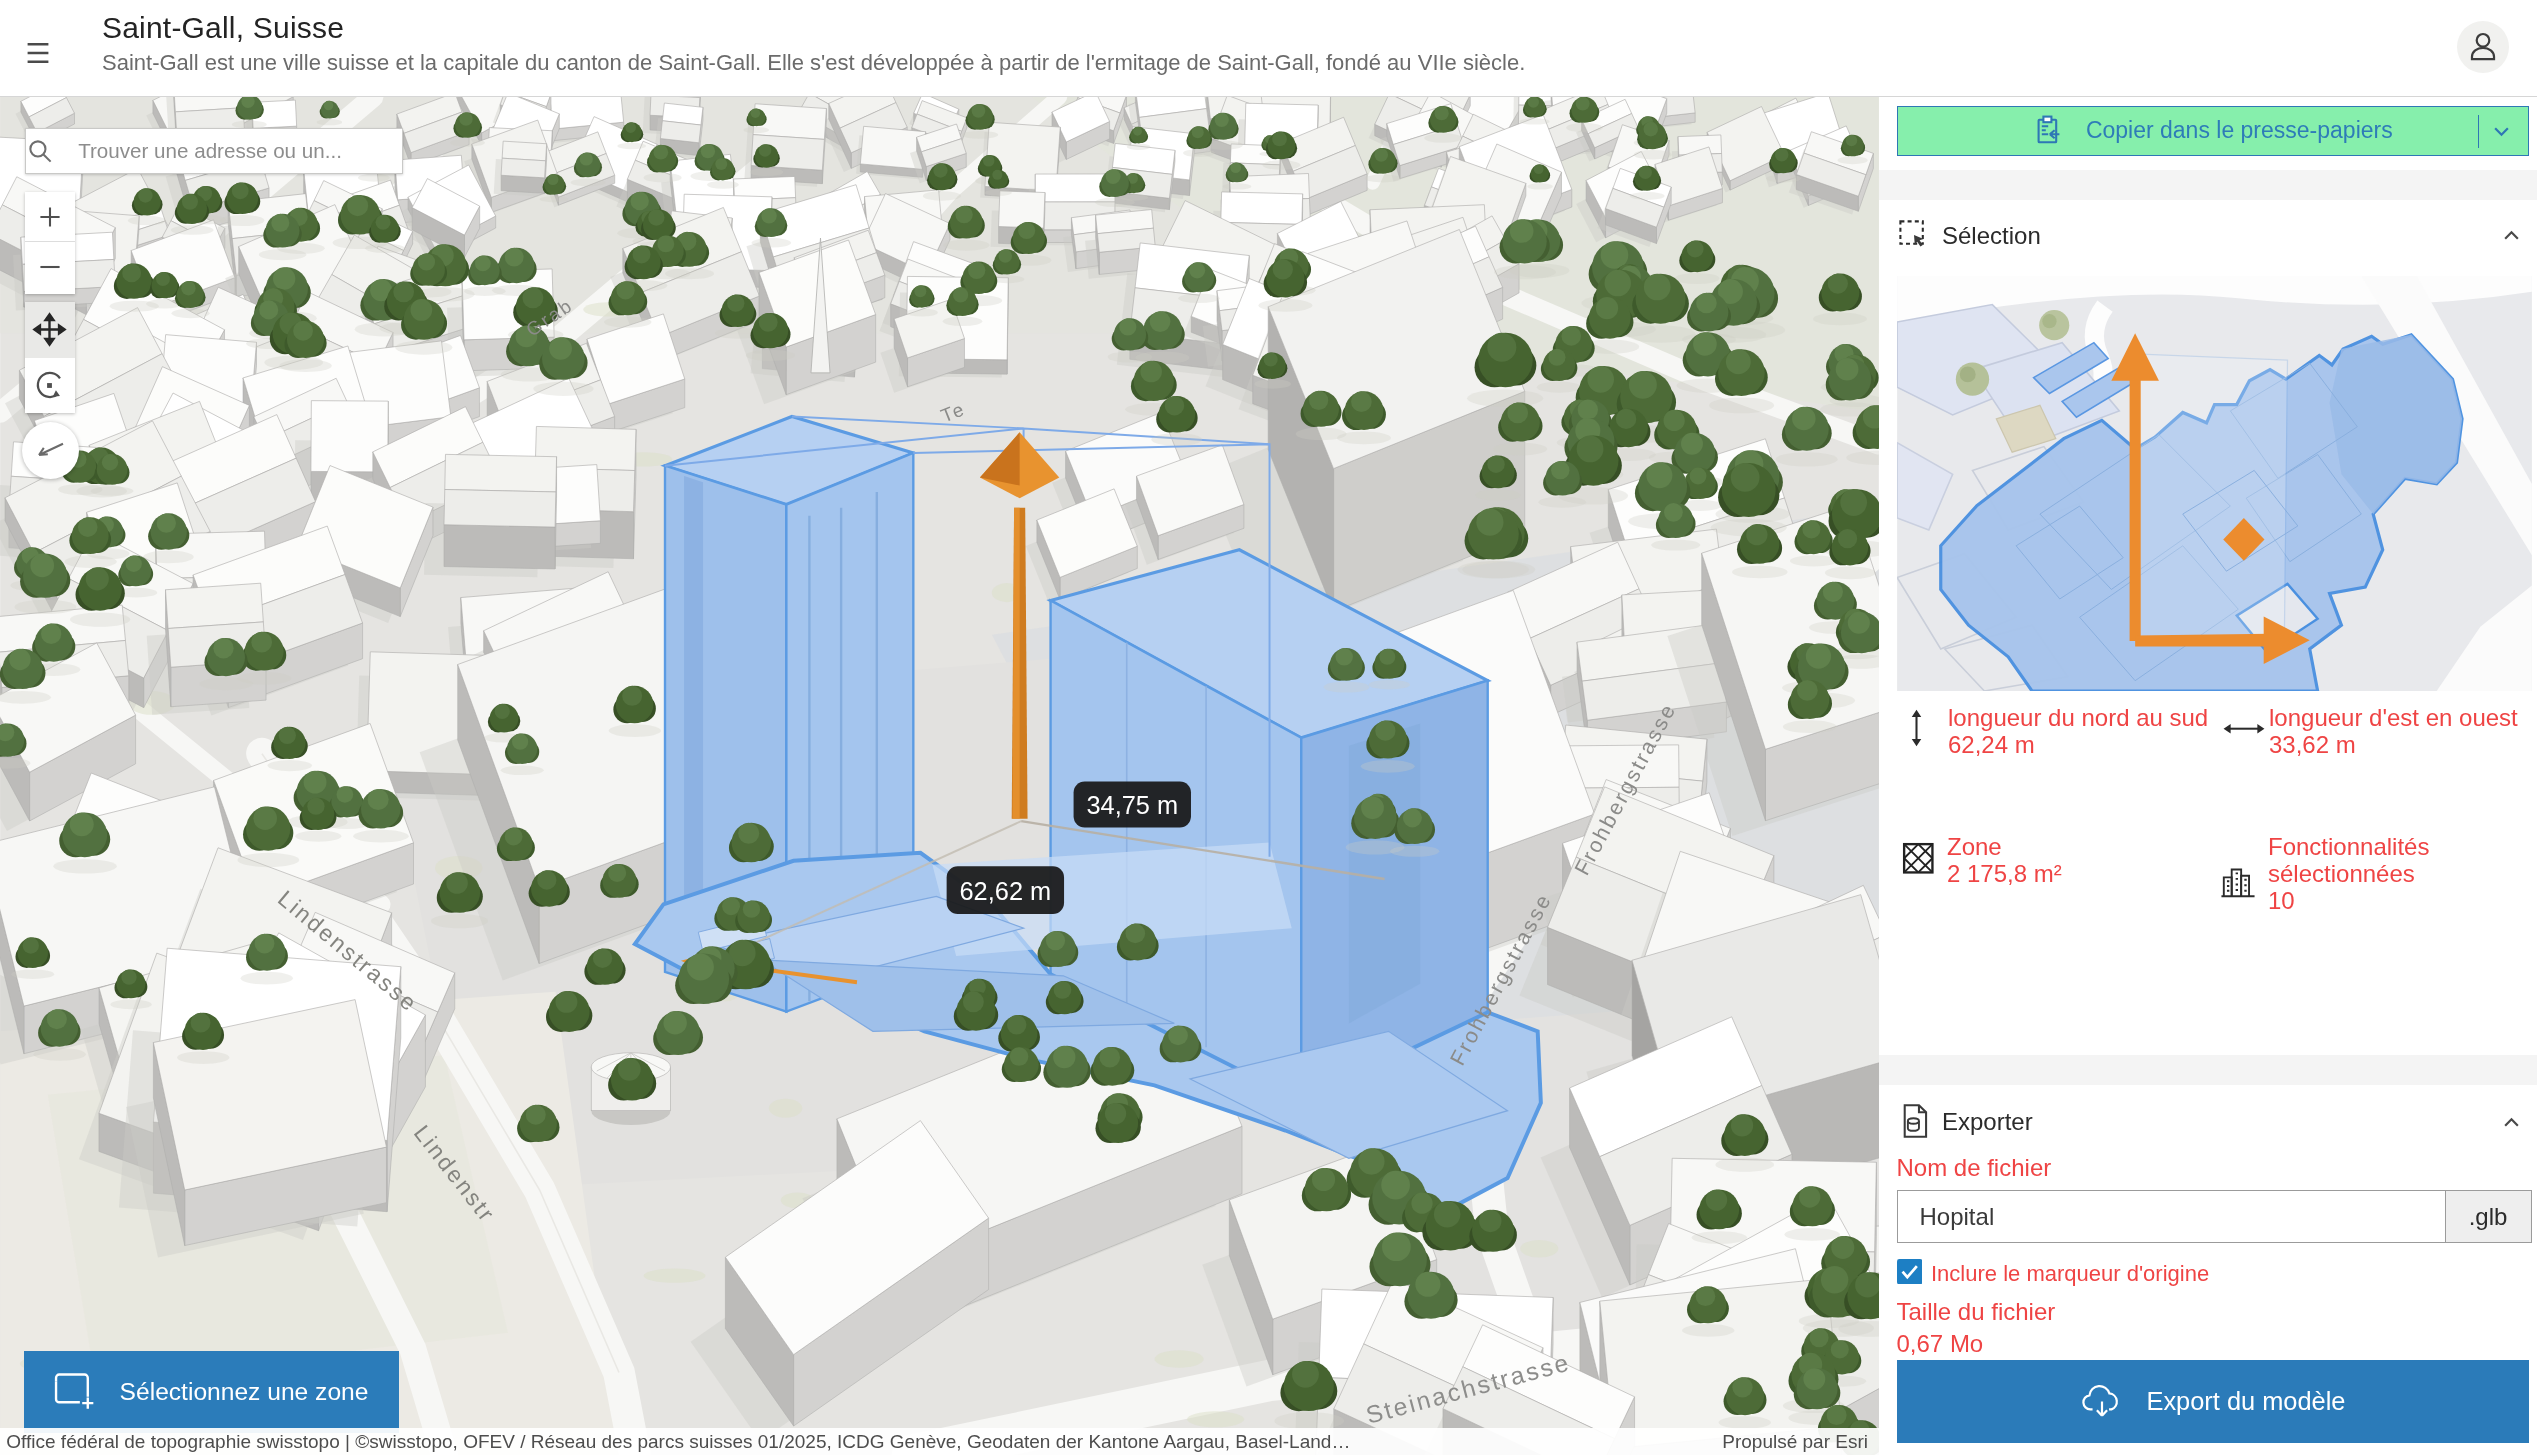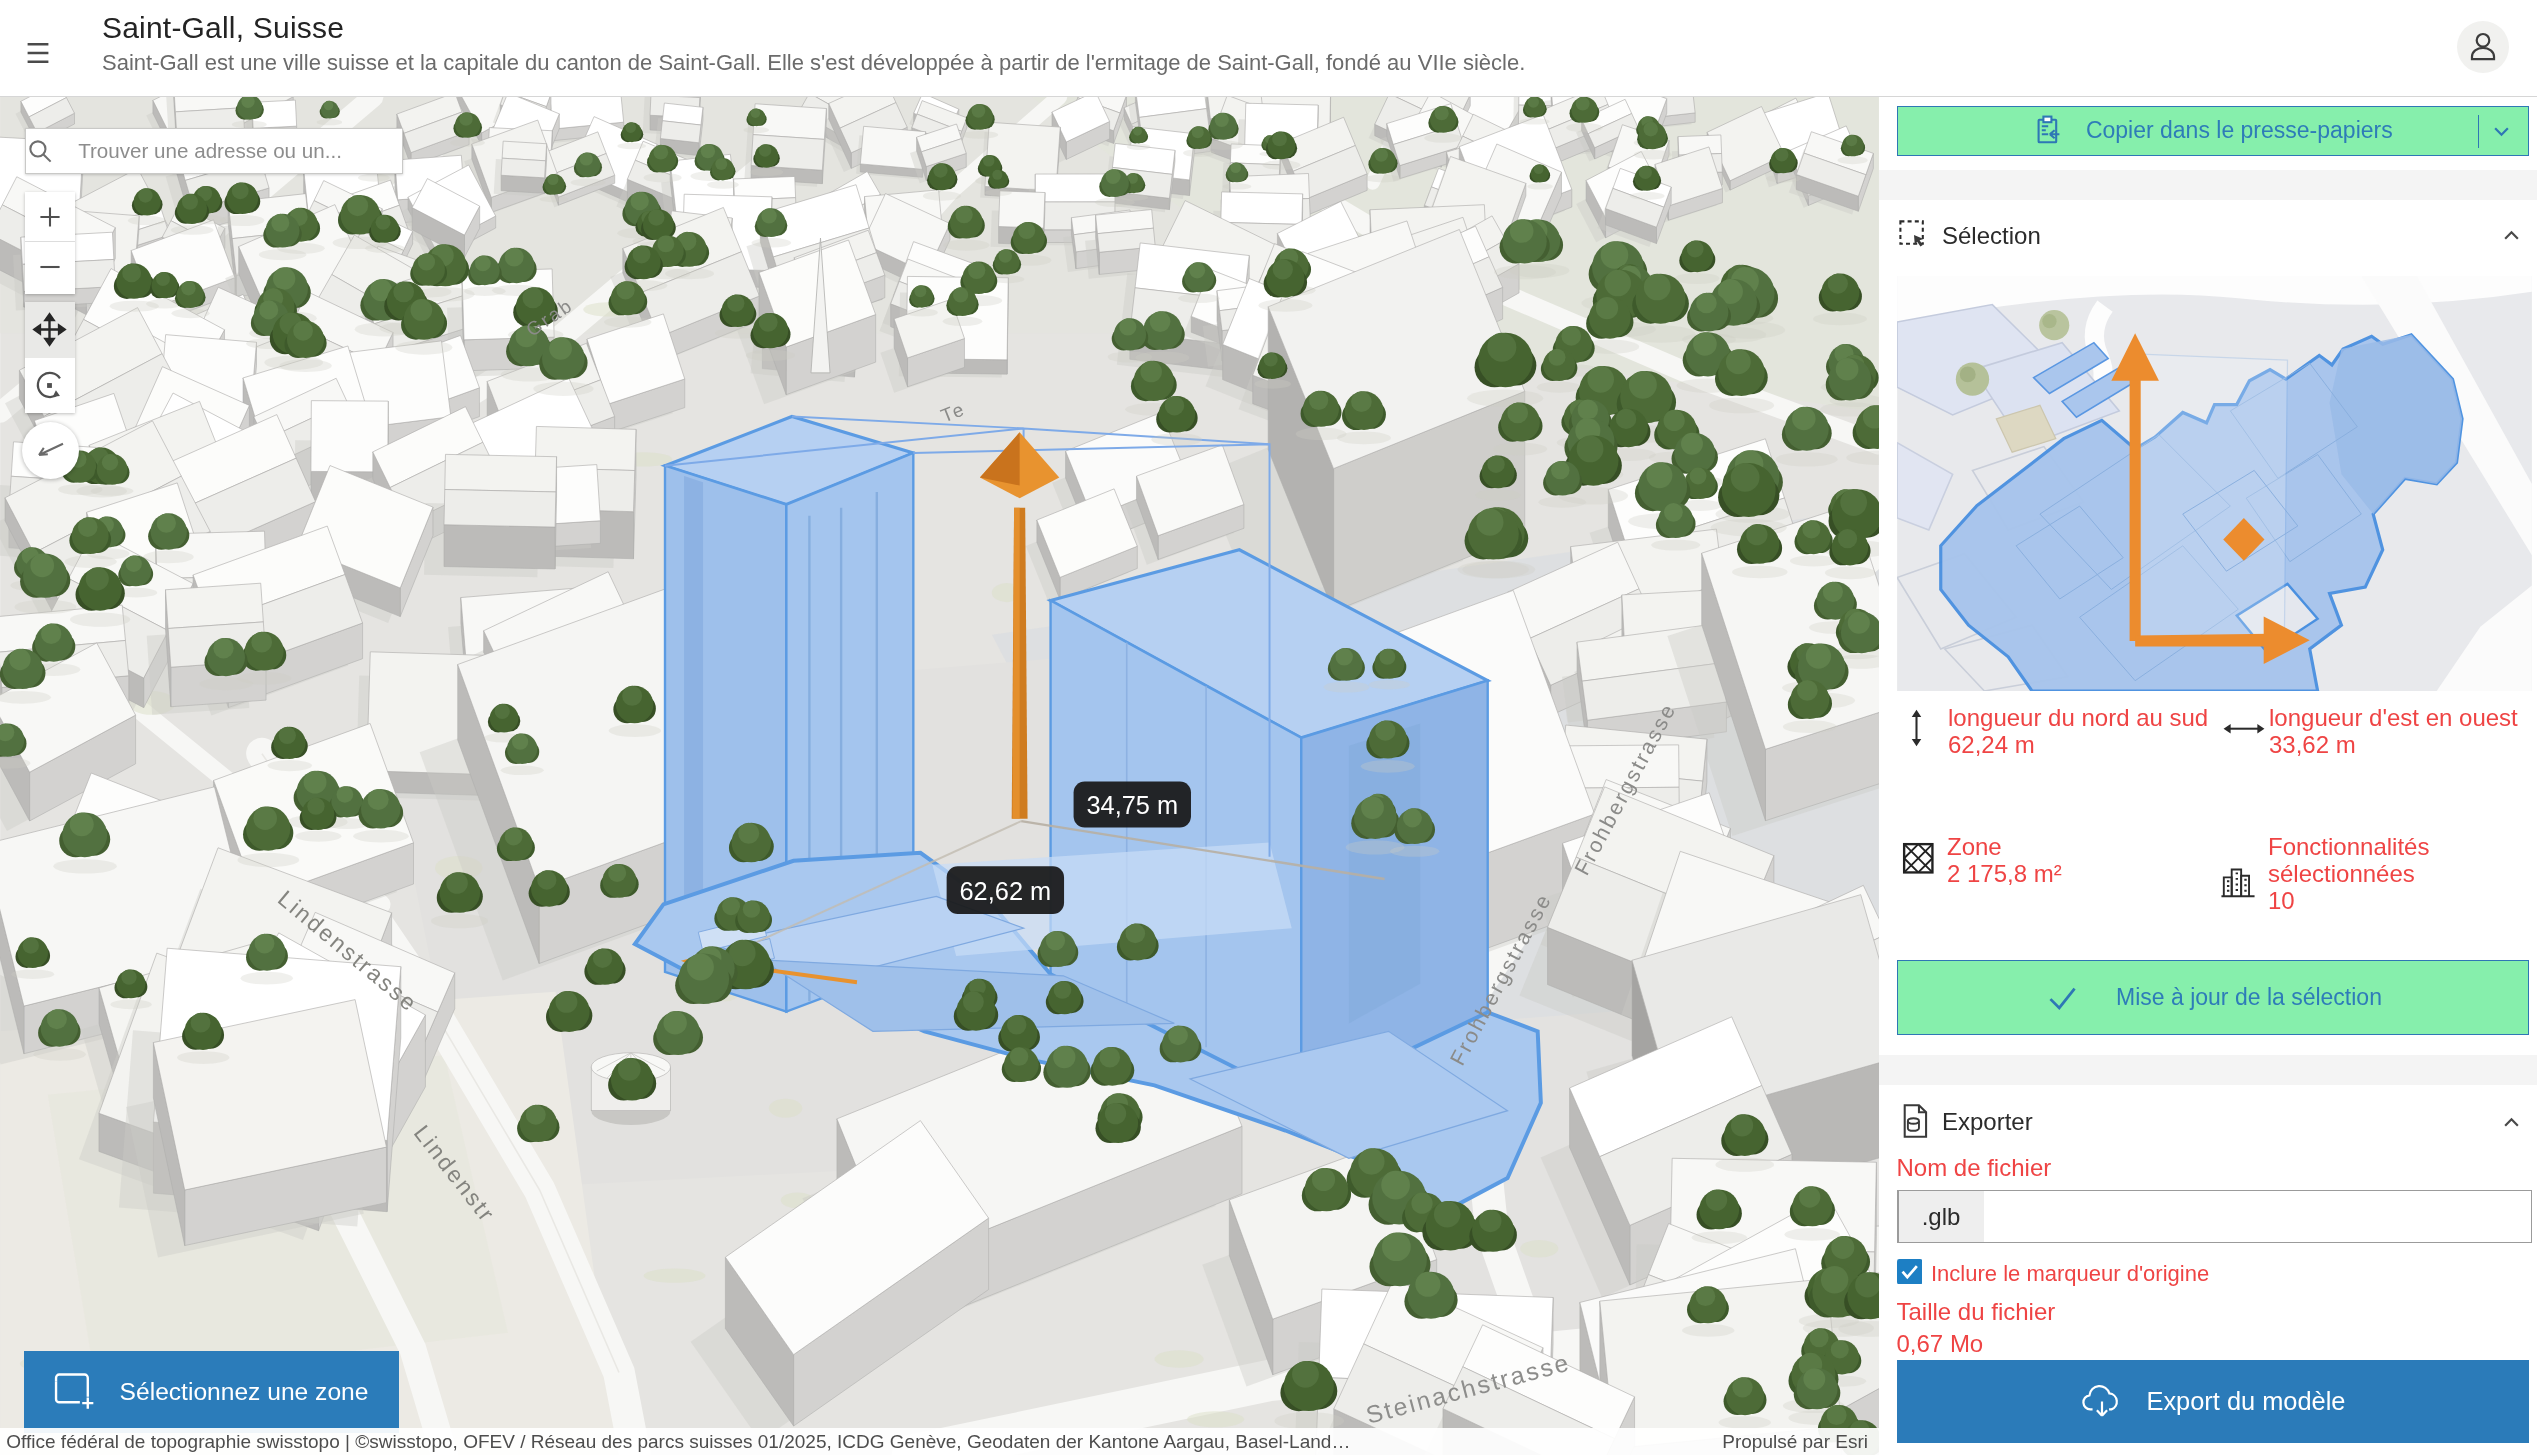--- a/index.html
+++ b/index.html
@@ -2359,41 +2359,34 @@
 <div style="position:absolute;left:340px;top:763px"><svg width="38" height="41" viewBox="0 0 48 52">
           <g fill="none" stroke="#2b2b2b" stroke-width="2.4">
             <path d="M6 46 V22 h10 v24"></path>
             <path d="M16 46 V12 h12 v34"></path>
             <path d="M28 46 V20 h10 v26"></path>
             <path d="M3 46 h42"></path>
             <path d="M10 27 h3 M10 33 h3 M10 39 h3 M21 17 h3 M21 24 h3 M21 31 h3 M21 38 h3 M32 25 h3 M32 32 h3 M32 39 h3"></path>
           </g>
         </svg></div>
 <div class="lbl" style="position:absolute;left:389px;top:736px">Fonctionnalités<br>sélectionnées<br>10</div>
-<div class="obtn" style="top:863px;height:75px">
-  <span style="display:flex;margin-right:35px">
-          <svg width="37" height="37" viewBox="0 0 46 46">
-            <path d="M8 25 L19 36 L38 12" fill="none" stroke="#2e77b5" stroke-width="3.4"></path>
-          </svg>
-        </span>
-  <span>Mise à jour de la sélection</span>
-</div>
 <div class="graystrip" style="top:958px;height:30px"></div>
 <div style="position:absolute;left:20px;top:1005px"><svg width="32" height="38" viewBox="0 0 40 48">
           <path d="M7 4 h18 l9 9 v31 h-27 z" fill="none" stroke="#3a3a3a" stroke-width="2.6"></path>
           <path d="M25 4 v9 h9" fill="none" stroke="#3a3a3a" stroke-width="2.6"></path>
           <ellipse cx="18" cy="24" rx="7" ry="3.4" fill="none" stroke="#3a3a3a" stroke-width="2.4"></ellipse>
           <path d="M11 24 v9 a7 3.4 0 0 0 14 0 v-9" fill="none" stroke="#3a3a3a" stroke-width="2.4"></path>
         </svg></div>
 <div style="position:absolute;left:63px;top:1011px;font-size:24px;color:#2b2b2b">Exporter</div>
 <div style="position:absolute;left:619px;top:1012px"><svg width="27" height="27" viewBox="0 0 34 34">
           <path d="M9 21 L17 13 L25 21" fill="none" stroke="#4a4a4a" stroke-width="2.8"></path>
         </svg></div>
 <div class="lbl" style="position:absolute;left:17.5px;top:1057px">Nom de fichier</div>
 <div style="position:absolute;left:17.5px;top:1093px;width:635px;height:53px;border:0.8px solid #9b9b9b;display:flex">
+  <span style="flex:1;display:flex;align-items:center;font-size:24px;color:#3a3a3a;padding-left:22px">Hopital</span>
   <span style="width:86px;background:#eeeeee;border-left:0.8px solid #9b9b9b;display:flex;align-items:center;justify-content:center;font-size:24px;color:#2b2b2b">.glb</span>
 </div>
 <div style="position:absolute;left:17.5px;top:1162px"><svg width="25.4" height="25.4" viewBox="0 0 32 32">
           <rect x="0" y="0" width="32" height="32" rx="3" fill="#1d7fc4"></rect>
           <path d="M7 16 L13 23 L25 9" fill="none" stroke="#fff" stroke-width="3.4"></path>
         </svg></div>
 <div class="lbl" style="position:absolute;left:52px;top:1163px;font-size:22px">Inclure le marqueur d'origine</div>
 <div class="lbl" style="position:absolute;left:17.5px;top:1201px">Taille du fichier</div>
 <div class="lbl" style="position:absolute;left:17.5px;top:1233px">0,67 Mo</div>
 <div class="exportbtn"><span style="margin-right:22px;display:flex">

